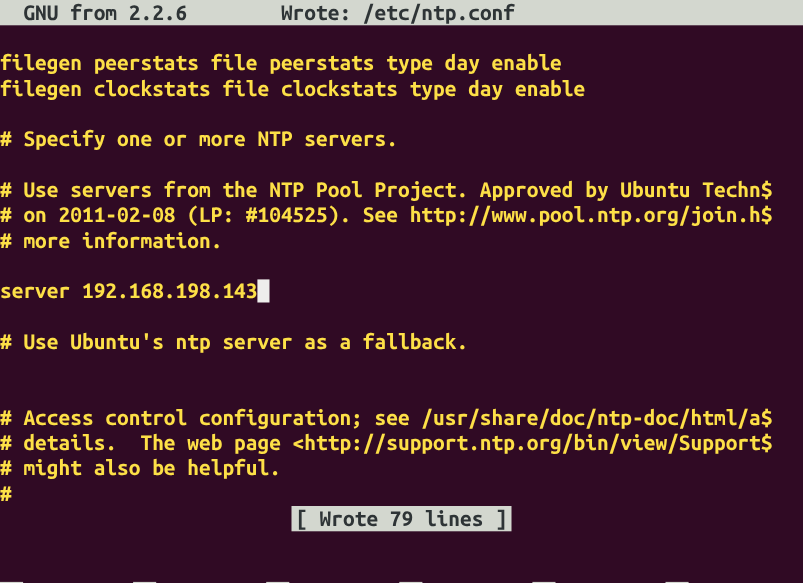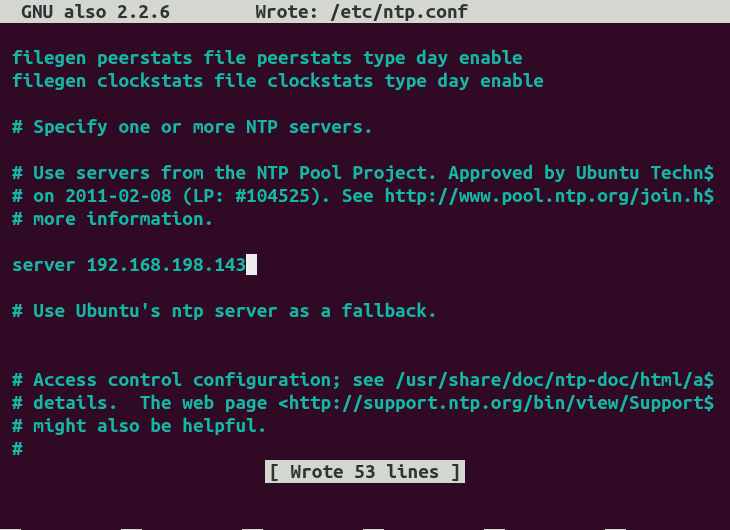--- a/index.html
+++ b/index.html
@@ -17,23 +17,22 @@
     }
     .titlebar {
       background: #d3d7cf;
       color: #2e3436;
       height: 23px;
       width: 100%;
       white-space: pre;
     }
     .content {
       white-space: pre;
-      color: #14b8a6;
+      color: #fde047;
       padding-top: 0;
-      padding-left: 12px;
     }
     .content .line { white-space: pre; }
     .cursor {
       background: #eeeeec;
       color: #300a24;
       display: inline-block;
       width: 11px;
       height: 21px;
       vertical-align: text-bottom;
     }
@@ -62,24 +61,24 @@
     .sc-key {
       background: #d3d7cf;
       color: #2e3436;
       white-space: pre;
     }
     .sc-label { white-space: pre; }
   </style>
 </head>
 <body>
 
-<div class="titlebar"><span>  GNU also 2.2.6</span><span>        </span><span>Wrote: /etc/ntp.conf</span></div>
+<div class="titlebar"><span>  GNU from 2.2.6</span><span>        </span><span>Wrote: /etc/ntp.conf</span></div>
 
 <div class="content" id="editor-content"><div class="line">&nbsp;</div><div class="line"><span>filegen peerstats file peerstats type day enable</span></div><div class="line"><span>filegen clockstats file clockstats type day enable</span></div><div class="line">&nbsp;</div><div class="line"><span># Specify one or more NTP servers.</span></div><div class="line">&nbsp;</div><div class="line"><span># Use servers from the NTP Pool Project. Approved by Ubuntu Techn</span><span>$</span></div><div class="line"><span># on 2011-02-08 (LP: #104525). See http://www.pool.ntp.org/join.h</span><span>$</span></div><div class="line"><span># more information.</span></div><div class="line">&nbsp;</div><div class="line"><span>server 192.168.198.143</span><span class="cursor"> </span></div><div class="line">&nbsp;</div><div class="line"><span># Use Ubuntu's ntp server as a fallback.</span></div><div class="line">&nbsp;</div><div class="line">&nbsp;</div><div class="line"><span># Access control configuration; see /usr/share/doc/ntp-doc/html/a</span><span>$</span></div><div class="line"><span># details.  The web page &lt;http://support.ntp.org/bin/view/Support</span><span>$</span></div><div class="line"><span># might also be helpful.</span></div><div class="line"><span>#</span></div></div>
 
 <div class="status-line">
-  <span class="status-box">[ Wrote 53 lines ]</span>
+  <span class="status-box">[ Wrote 79 lines ]</span>
 </div>
 
 <div class="shortcuts">
   <div class="shortcuts-row" id="sc-row-1"><div class="sc"><span class="sc-key">^G</span><span class="sc-label"> Get Help</span></div><div class="sc"><span class="sc-key">^O</span><span class="sc-label"> WriteOut</span></div><div class="sc"><span class="sc-key">^R</span><span class="sc-label"> Read Fil</span></div><div class="sc"><span class="sc-key">^Y</span><span class="sc-label"> Prev Pag</span></div><div class="sc"><span class="sc-key">^K</span><span class="sc-label"> Cut Text</span></div><div class="sc last"><span class="sc-key">^C</span><span class="sc-label"> Cur Pos</span></div></div>
   
 </div>
 
 </body></html>

